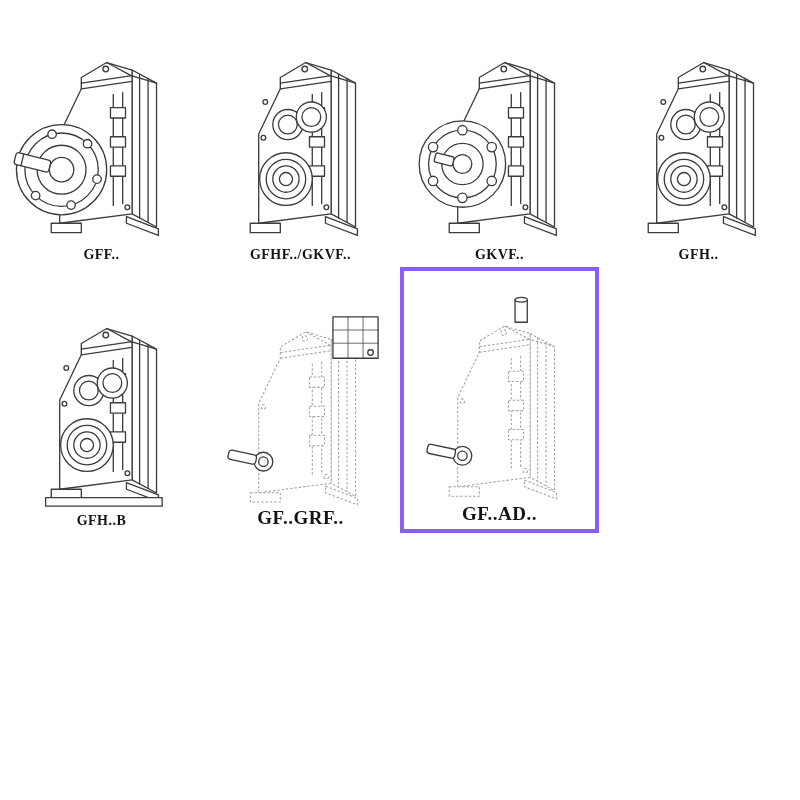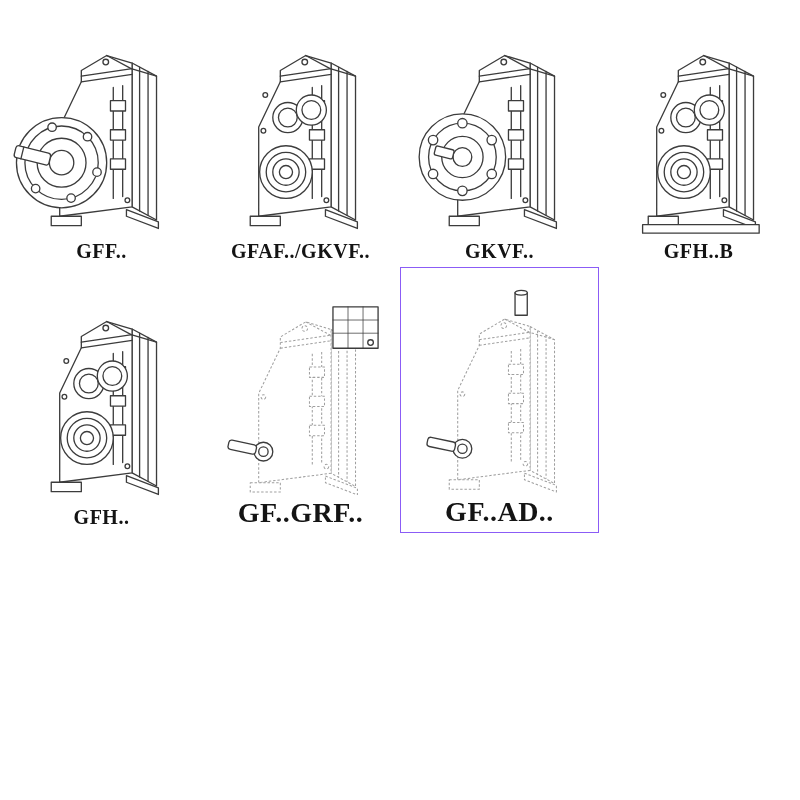--- a/index.html
+++ b/index.html
@@ -13,31 +13,31 @@
     padding:2px;
   }
   .cell {
     display:flex;
     flex-direction:column;
     align-items:center;
     justify-content:flex-end;
     overflow:hidden;
     padding-bottom:4px;
   }
-  .cell.boxed { border:1px solid #8b5cf6; }
+  .cell.boxed { border:4px solid #8b5cf6; }
   .drawing { width:188px; height:208px; flex:0 0 auto; }
   .label {
     font-weight:700;
-    font-size:20px;
+    font-size:14px;
     letter-spacing:0.5px;
     color:#141414;
     padding-top:2px;
     white-space:nowrap;
   }
-  .label.lg { font-size:28px; }
+  .label.lg { font-size:19px; }
   
   .ink  { stroke:#3c3c3c; stroke-width:1.4; fill:none; stroke-linejoin:round; stroke-linecap:round; }
   .ink-dash { stroke:#9f9f9f; stroke-width:1.1; stroke-dasharray:2.6 2; fill:none; stroke-linejoin:round; }
   .defs-hidden { position:absolute; width:0; height:0; overflow:hidden; }
 </style>
 </head>
 <body>
 
 <svg class="defs-hidden" aria-hidden="true">
   <defs>
@@ -164,55 +164,55 @@
     <figcaption class="label">GFF..</figcaption>
   </figure>
 
   <figure class="cell">
     <svg class="drawing" viewBox="0 0 200 215">
       <g class="ink">
           <use href="#gbody"></use>
           <use href="#hollow"></use>
         </g>
     </svg>
-    <figcaption class="label">GFAF../GKVF..</figcaption>
+    <figcaption class="label">GFHF../GKVF..</figcaption>
   </figure>
 
 
   <figure class="cell">
     <svg class="drawing" viewBox="0 0 200 215">
       <g class="ink">
           <use href="#gbody"></use>
           <use href="#flangefront"></use>
         </g>
     </svg>
     <figcaption class="label">GKVF..</figcaption>
+  </figure>
+
+  <figure class="cell">
+    <svg class="drawing" viewBox="0 0 200 215">
+      <g class="ink">
+          <use href="#gbody"></use>
+          <use href="#hollow"></use>
+        </g>
+    </svg>
+    <figcaption class="label">GFH..</figcaption>
   </figure>
 
   <figure class="cell">
     <svg class="drawing" viewBox="0 0 200 215">
       <g class="ink">
         <use href="#gbody"></use>
           <use href="#hollow"></use>
         <rect x="40" y="204" width="124" height="9" fill="#fff"></rect>
       </g>
     </svg>
     <figcaption class="label">GFH..B</figcaption>
   </figure>
 
-  <figure class="cell">
-    <svg class="drawing" viewBox="0 0 200 215">
-      <g class="ink">
-          <use href="#gbody"></use>
-          <use href="#hollow"></use>
-        </g>
-    </svg>
-    <figcaption class="label">GFH..</figcaption>
-  </figure>
-
 
 
 
 
   <figure class="cell">
     <svg class="drawing" viewBox="0 0 200 215">
       <g class="ink-dash" transform="translate(0,10)">
           <use href="#gbody"></use>
         </g>
       <g class="ink">

